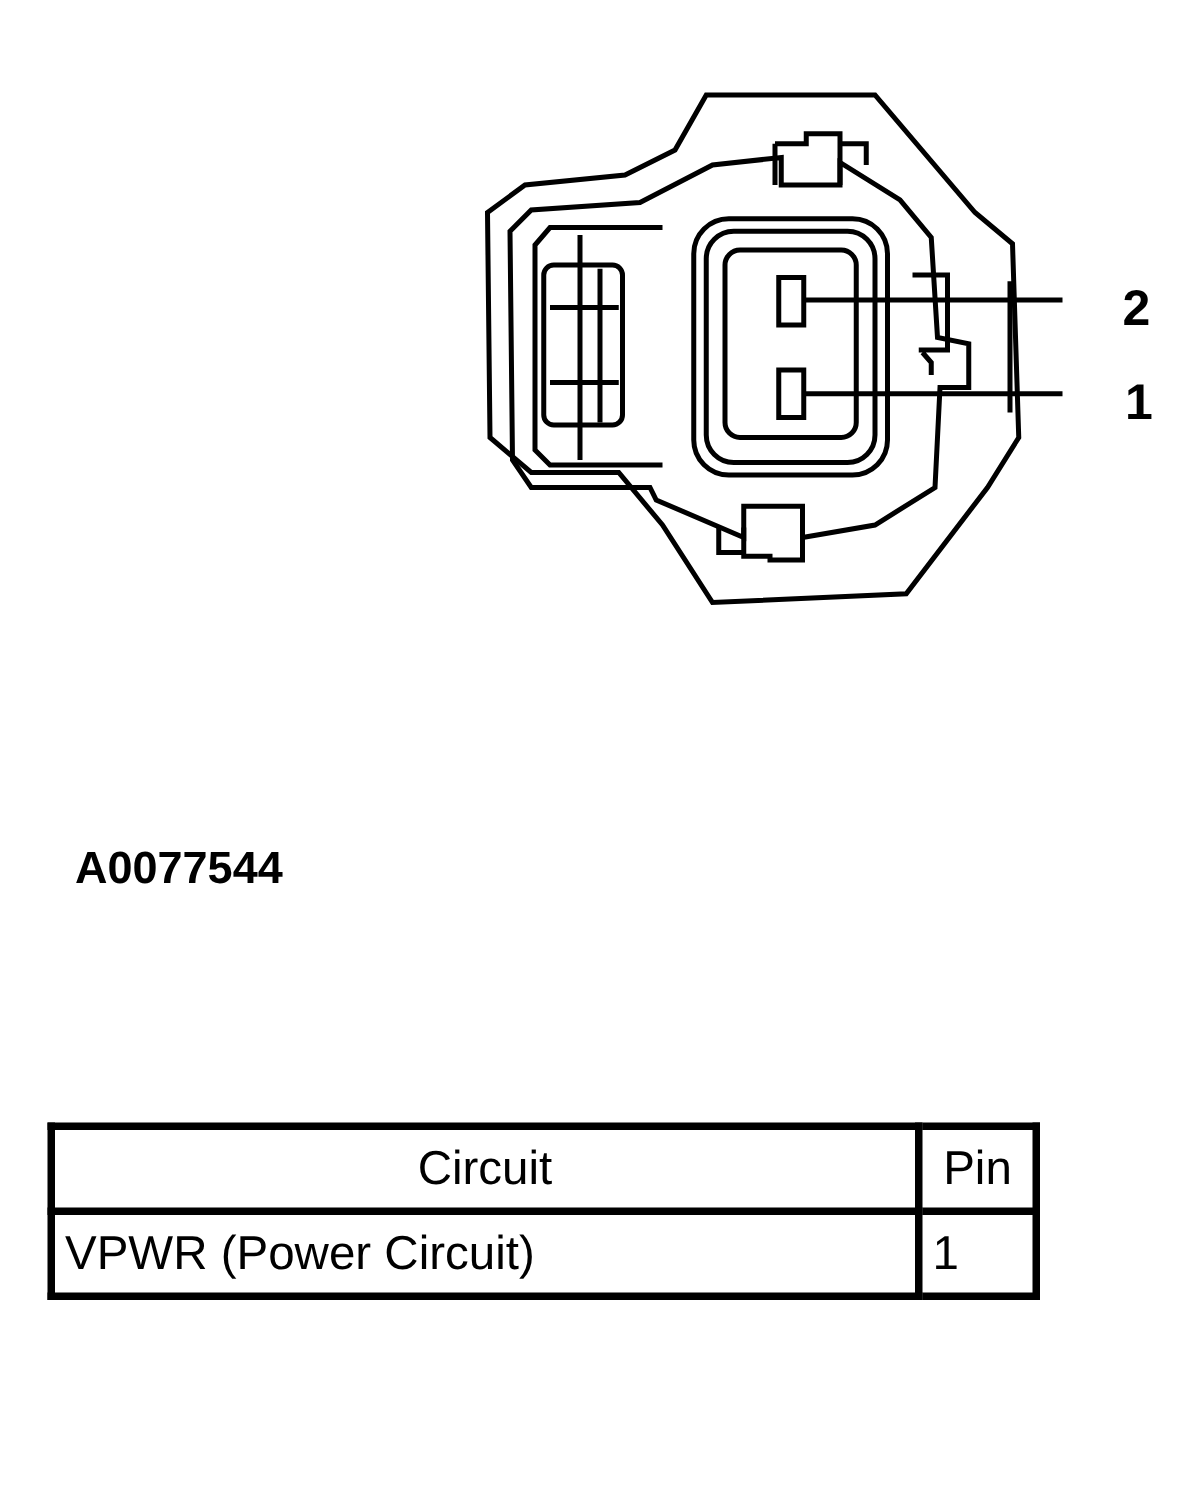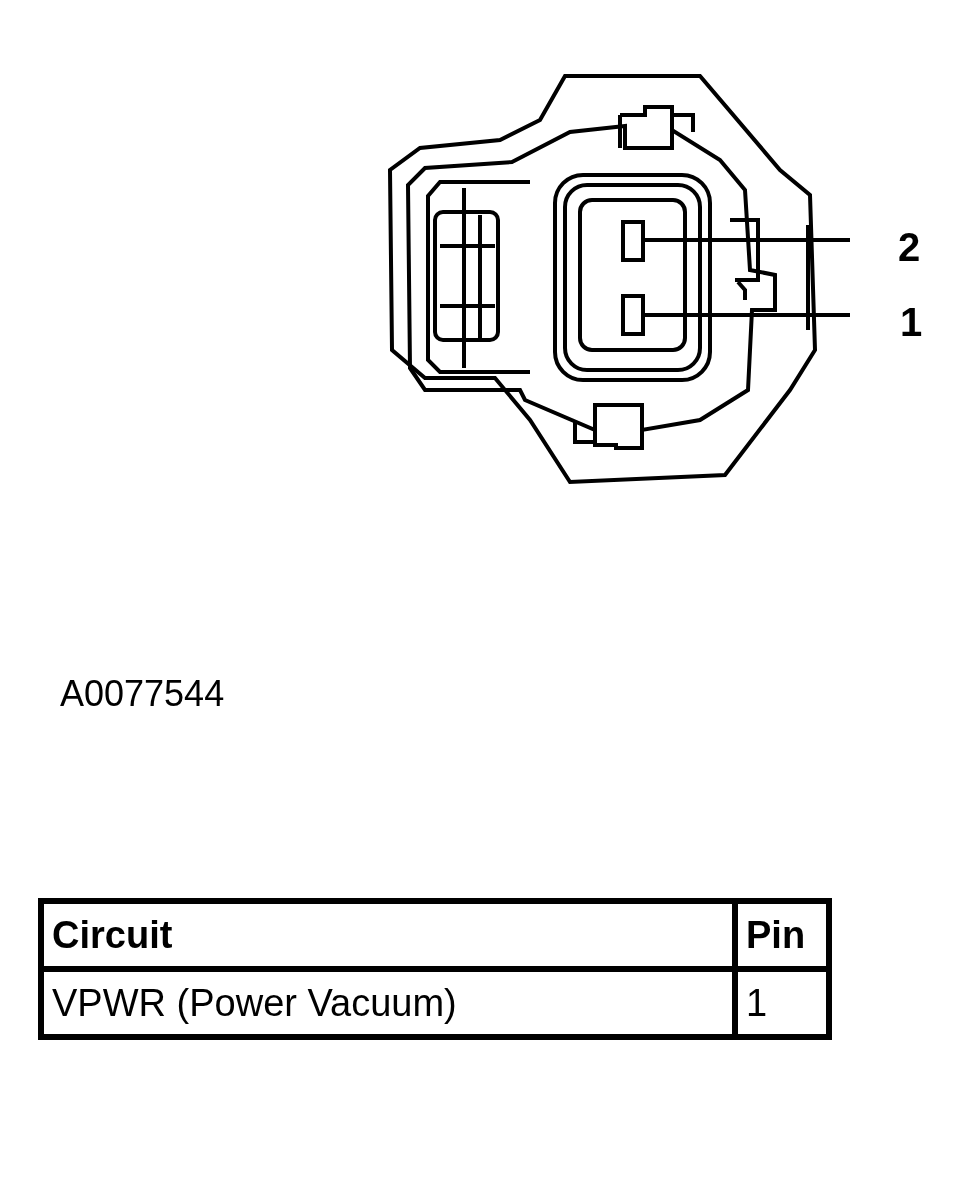--- a/index.html
+++ b/index.html
@@ -1,25 +1,25 @@
 <!DOCTYPE html>
 <html><head>
 <meta charset="utf-8">
 <style>
   html, body { margin: 0; padding: 0; background: #ffffff; }
   body { width: 963px; height: 1195px; position: relative; overflow: hidden;
          font-family: "Liberation Sans", sans-serif; color: #000; }
   #diagram { position: absolute; left: 380px; top: 60px; width: 560px; height: 440px; }
-  #fig-id { position: absolute; left: 60px; top: 674px; font-size: 36px; font-weight: normal;
+  #fig-id { position: absolute; left: 60px; top: 674px; font-size: 36px; font-weight: bold;
             letter-spacing: 0px; line-height: 40px; }
   #pin-table { position: absolute; left: 38px; top: 898px; border-collapse: collapse;
                border: 6px solid #000; }
   #pin-table th, #pin-table td { border: 6px solid #000; padding: 0 8px; font-size: 38px;
                height: 62px; line-height: 62px; white-space: nowrap; }
-  #pin-table th { font-weight: bold; text-align: left; }
+  #pin-table th { font-weight: normal; text-align: center; }
   #pin-table td { text-align: left; }
   .col-circuit { width: 672px; }
   .col-pin { width: 72px; }
   .pin-label { font-size: 40px; font-weight: bold; }
 </style>
 </head>
 <body>
 
 <div id="diagram">
   <svg width="560" height="440" viewBox="0 0 560 440" fill="none" stroke="#000" stroke-width="4" stroke-linejoin="miter">
@@ -62,17 +62,17 @@
 
 <table id="pin-table">
   <thead>
     <tr>
       <th class="col-circuit">Circuit</th>
       <th class="col-pin">Pin</th>
     </tr>
   </thead>
   <tbody>
     <tr>
-      <td>VPWR (Power Vacuum)</td>
+      <td>VPWR (Power Circuit)</td>
       <td>1</td>
     </tr>
   </tbody>
 </table>
 
 </body></html>

